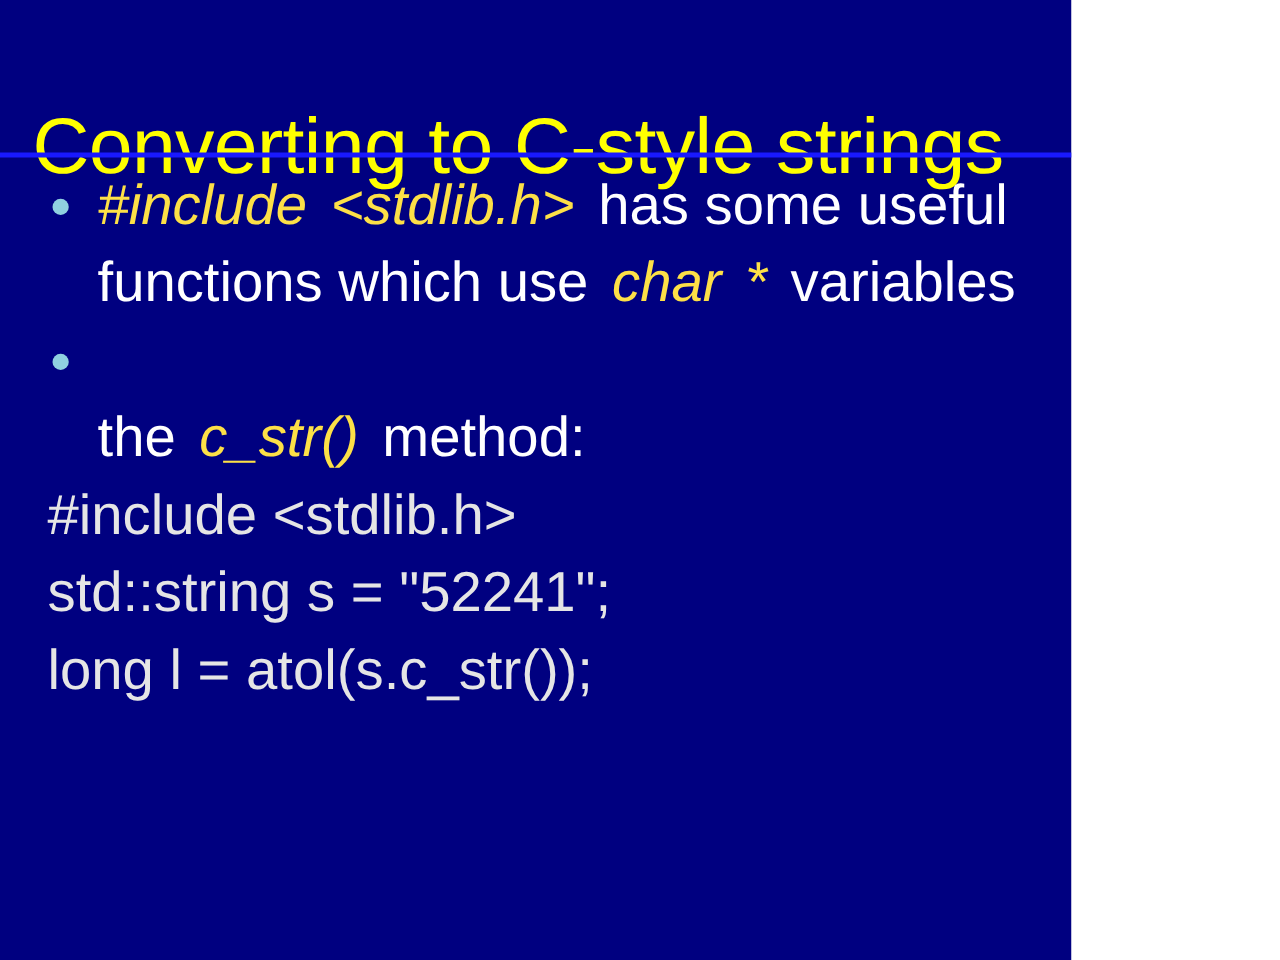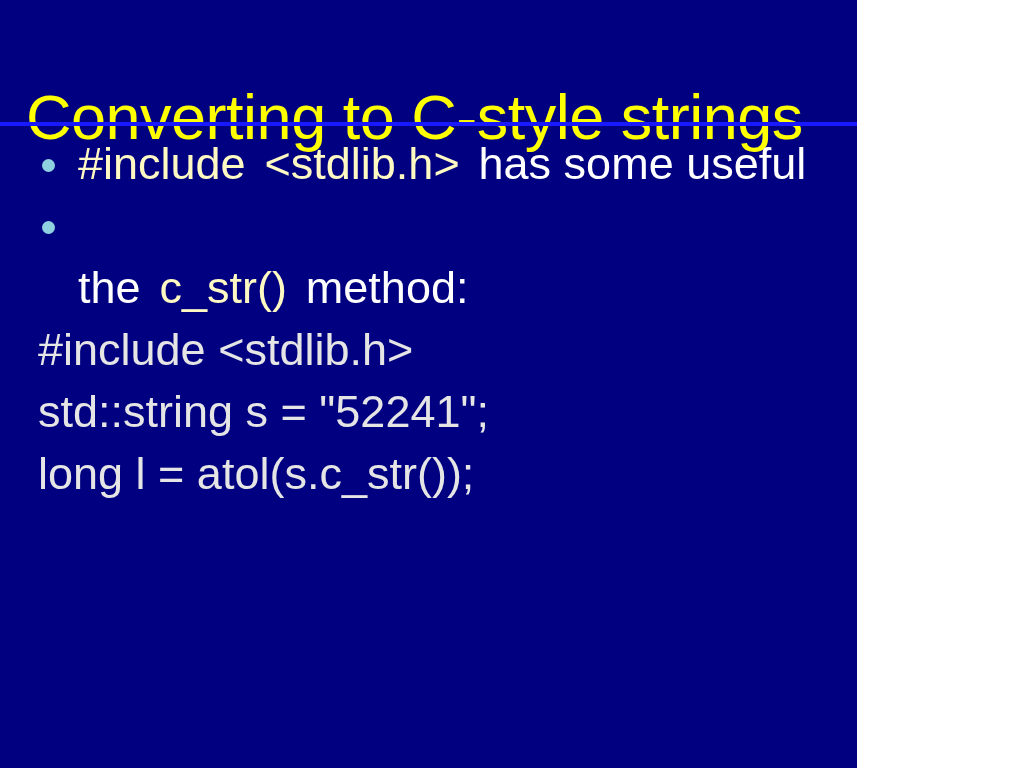--- a/index.html
+++ b/index.html
@@ -73,36 +73,37 @@
   }
   .bullet-dot {
     position: absolute;
     left: 42px;
     top: 26px;
     width: 13px;
     height: 13px;
     border-radius: 50%;
     background: #8fd0e0;
   }
-  .yellow { color: #fef9c3; }
+  .yellow { color: #fde047; font-style: italic; }
   .white  { color: #ffffff; }
   .sp { display: inline-block; width: 0.42em; }
 </style>
 </head>
 <body>
 
 <div id="slide">
 
   <h1 id="title">Converting to C-style strings</h1>
 
   <div id="title-rule"></div>
 
   <div id="body">
 
   <div class="line bulleted"><span class="bullet-dot"></span><span class="yellow">#include</span><span class="sp">&nbsp;</span><span class="yellow">&lt;stdlib.h&gt;</span><span class="sp">&nbsp;</span><span class="white">has some useful</span></div>
+      <div class="line cont"><span class="white">functions which use</span><span class="sp">&nbsp;</span><span class="yellow">char</span><span class="sp">&nbsp;</span><span class="yellow">*</span><span class="sp">&nbsp;</span><span class="white">variables</span></div>
       <div class="line bulleted"><span class="bullet-dot"></span></div>
       <div class="line cont"><span class="white">the</span><span class="sp">&nbsp;</span><span class="yellow">c_str()</span><span class="sp">&nbsp;</span><span class="white">method:</span></div>
       <div class="line code">#include  &lt;stdlib.h&gt;</div>
       <div class="line code">std::string  s  =  "52241";</div>
       <div class="line code">long  l  =  atol(s.c_str());</div>
     </div>
 
 </div>
 
 </body></html>

